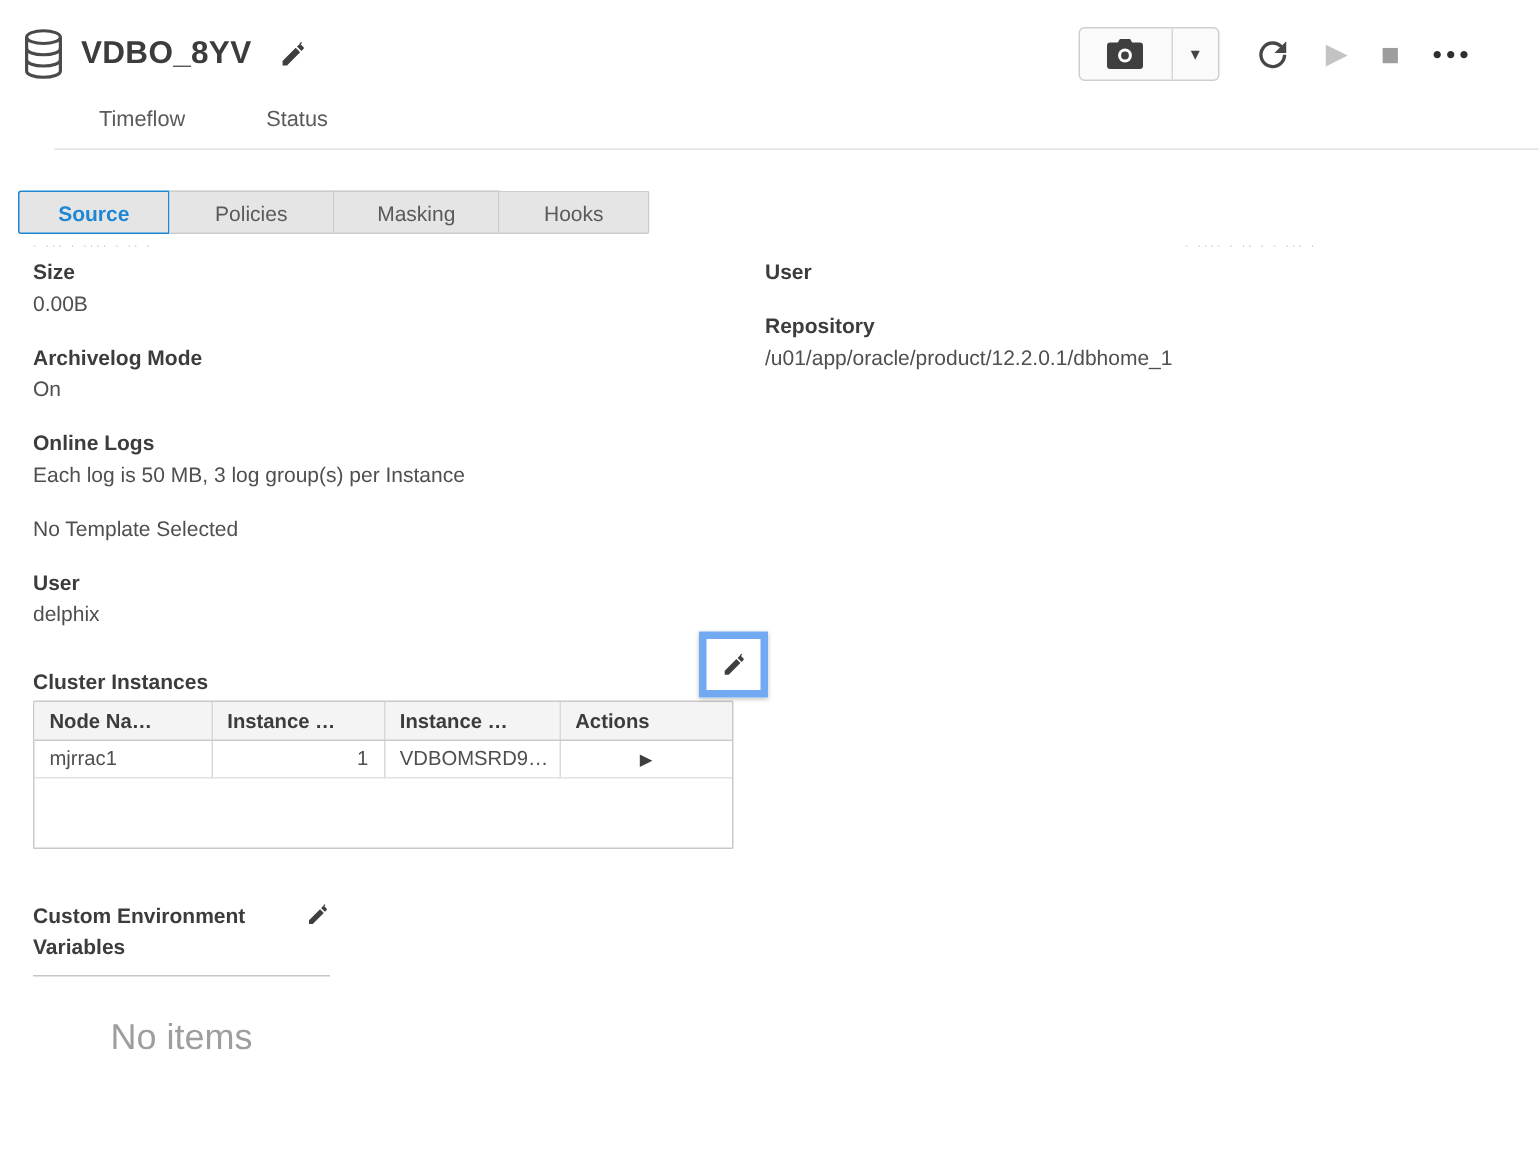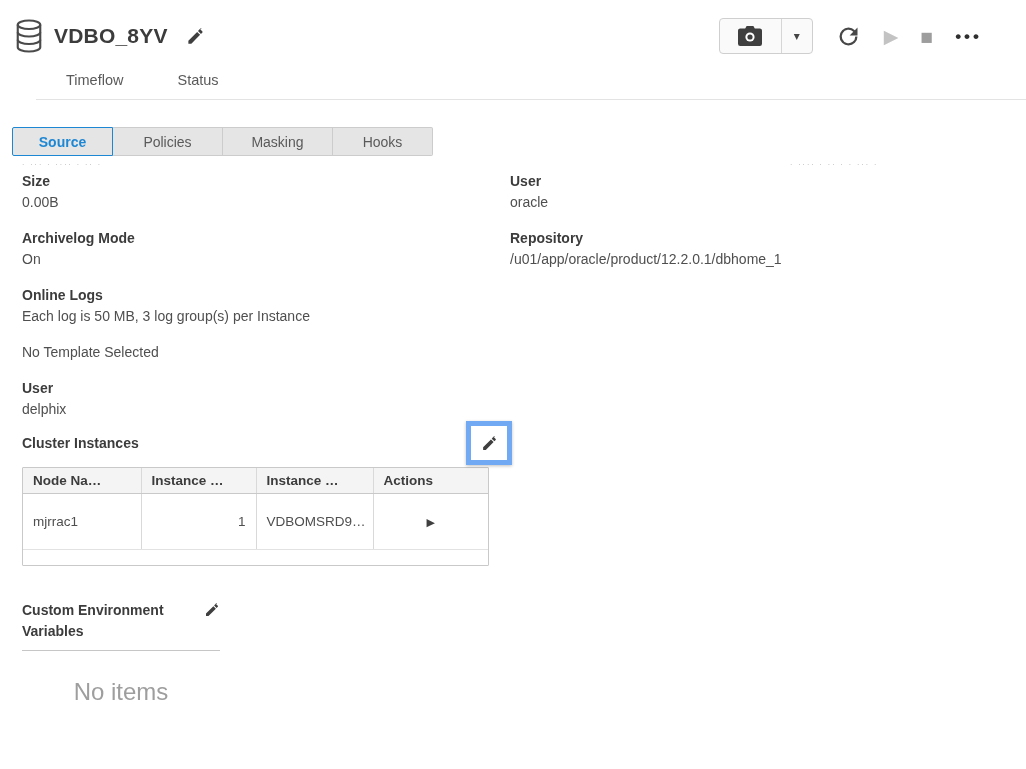--- a/index.html
+++ b/index.html
@@ -42,31 +42,31 @@
                  display:flex; letter-spacing:2px; }
   .clipped-right { margin-left:688px; }
   .cols { display:flex; }
   .col-left { width:488px; }
   .col-right { flex:1; }
   .field { margin-bottom:15px; }
   .field .lbl { font-size:14px; font-weight:bold; color:#3c3c3c; line-height:21px; }
   .field .val { font-size:14px; color:#4f4f4f; line-height:21px; }
 
   
-  .cluster-head { display:flex; align-items:flex-start; width:490px; margin-top:6px; }
+  .cluster-head { display:flex; align-items:center; width:490px; margin-top:6px; }
   .cluster-title { font-size:14px; font-weight:bold; color:#3c3c3c; padding-bottom:6px; }
   .edit-btn { margin-left:auto; width:46px; height:44px; background:#fff; border:5px solid var(--highlight);
               display:flex; align-items:center; justify-content:center; cursor:pointer;
               box-shadow:0 1px 3px rgba(0,0,0,.25); position:relative; top:-14px; }
   .itable { width:467px; border:1px solid #c9c9c9; border-radius:1px; height:99px; background:#fff; margin-top:-12px; }
   .itable table { border-collapse:collapse; width:100%; font-size:13.5px; table-layout:fixed; }
   .itable th { background:#f4f4f4; font-weight:bold; color:#3c3c3c; text-align:left;
                padding:4px 10px; border-bottom:1px solid #c9c9c9; border-right:1px solid #d9d9d9; height:25px; }
   .itable th:last-child { border-right:none; text-align:left; }
-  .itable td { padding:20px 10px; color:#4f4f4f; border-right:1px solid #d9d9d9; border-bottom:1px solid #e2e2e2; height:25px; }
+  .itable td { padding:4px 10px; color:#4f4f4f; border-right:1px solid #d9d9d9; border-bottom:1px solid #e2e2e2; height:25px; }
   .itable td:last-child { border-right:none; }
   .td-num { text-align:right; }
   .td-action { text-align:center; }
   .row-play { color:#3f3f3f; font-size:11px; cursor:pointer; }
 
   
   .cenv { width:198px; margin-top:34px; }
   .cenv-head { display:flex; }
   .cenv-title { font-size:14px; font-weight:bold; color:#3c3c3c; line-height:21px; width:160px; }
   .cenv-edit { margin-left:auto; cursor:pointer; padding-top:2px; }
@@ -218,21 +218,20 @@
         </div>
         <div class="cenv-div"></div>
         <div class="no-items">No items</div>
 
       </div>
     </div>
 
     <div class="col-right">
       <div class="field">
         <div class="lbl">User</div>
-        <div class="val">oracle</div>
       </div>
       <div class="field">
         <div class="lbl">Repository</div>
         <div class="val">/u01/app/oracle/product/12.2.0.1/dbhome_1</div>
       </div>
     </div>
   </div>
 </div>
 
 </body></html>

